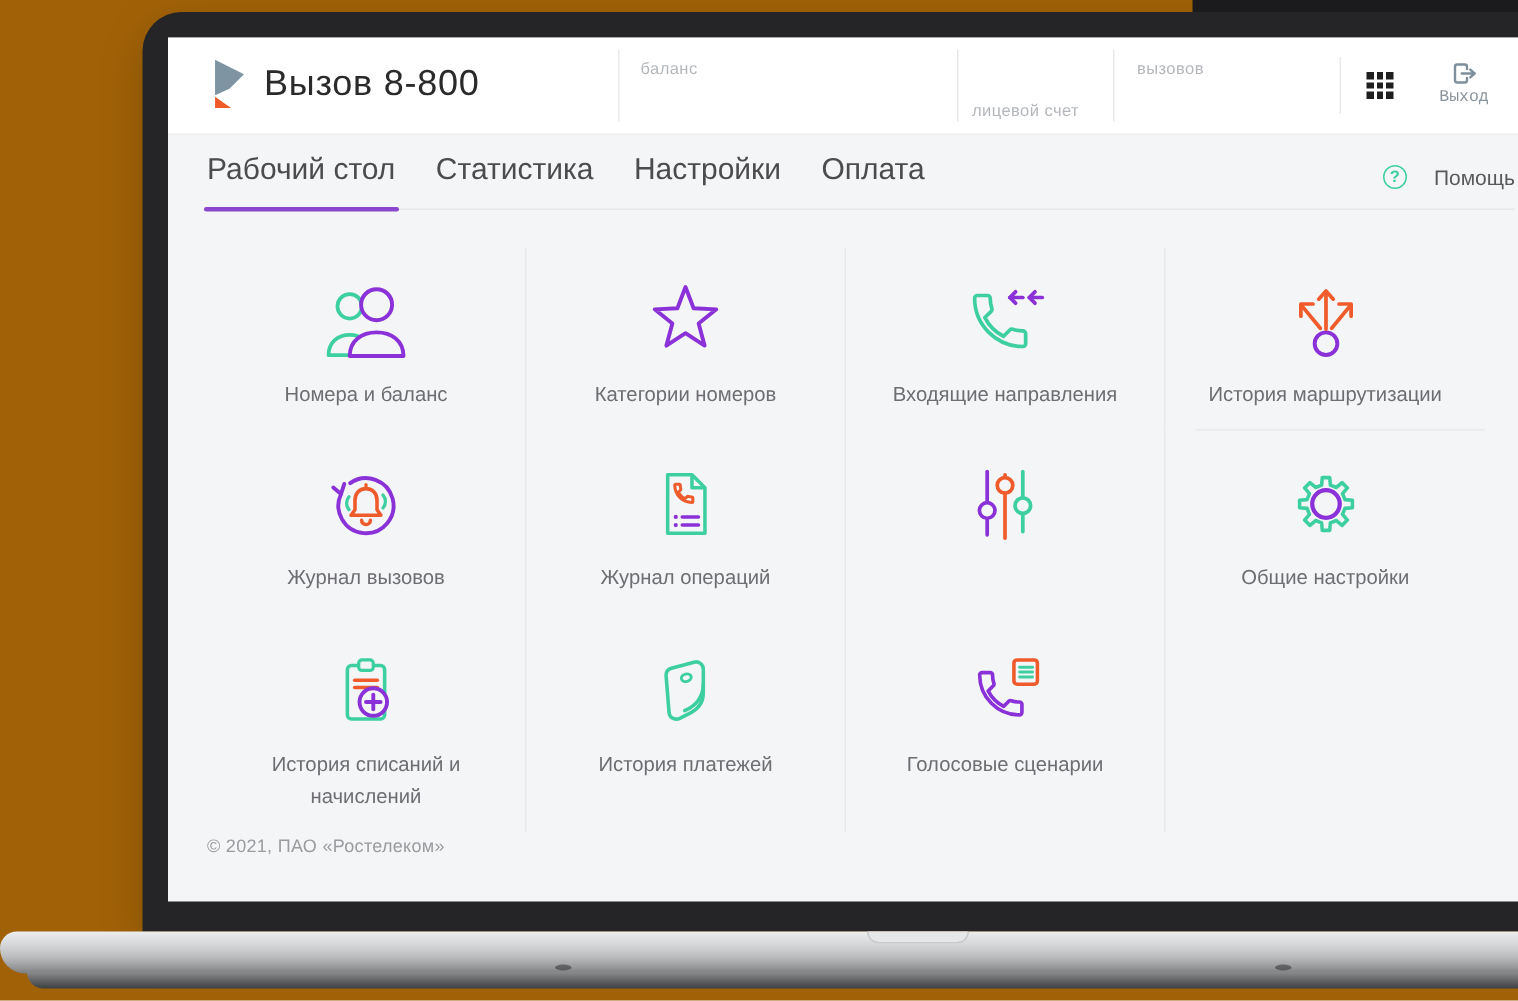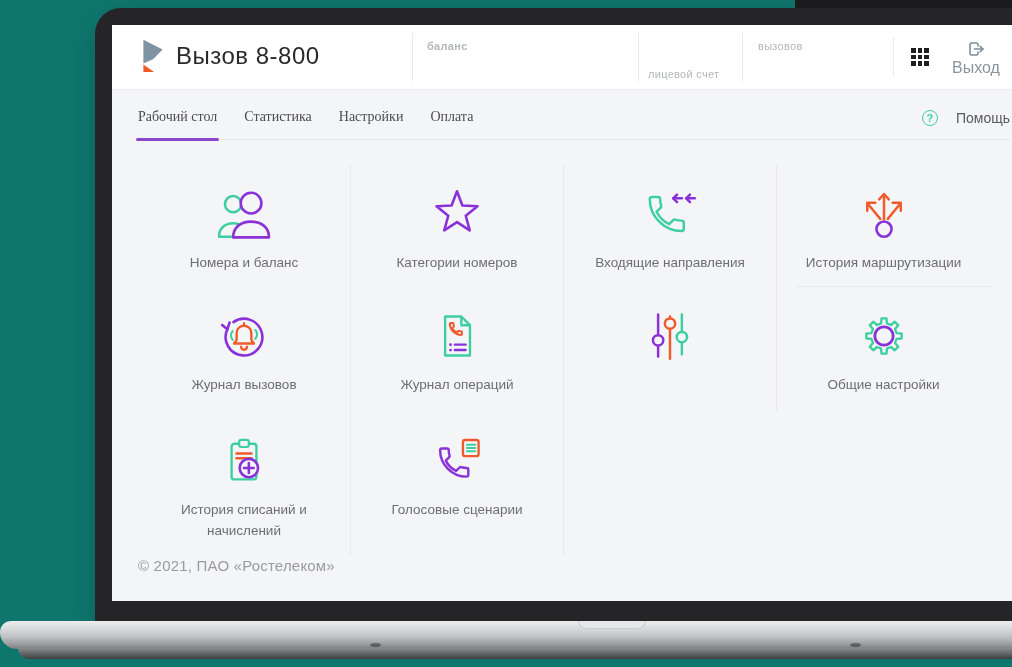--- a/index.html
+++ b/index.html
@@ -1,17 +1,17 @@
 <!DOCTYPE html>
 <html><head>
 <meta charset="utf-8">
 <style>
   * { margin:0; padding:0; box-sizing:border-box; }
   body { font-family:"Liberation Sans", sans-serif; background:#fff; }
-  .page { position:relative; width:1012px; height:667px; overflow:hidden; background:#0f766e; }
+  .page { position:relative; width:1012px; height:667px; overflow:hidden; background:#a16207; }
 
   
   .top-right-dark { position:absolute; left:795px; top:0; width:217px; height:30px; background:#1c1c1e; }
   .laptop-screen { position:absolute; left:95px; top:8px; width:937px; height:613px;
     background:#252527; border-radius:26px 0 0 0; box-shadow:0 10px 30px rgba(0,0,0,.18); }
   .screen-content { position:absolute; left:17px; top:17px; right:0; height:576px; background:#f4f5f7; overflow:hidden; }
   .laptop-base { position:absolute; left:0; top:621px; width:1012px; height:28px;
     background:linear-gradient(#eceded 0%, #d7d8da 30%, #bcbdbf 60%, #98999b 85%, #7c7d7f 100%);
     border-radius:12px 0 0 18px; }
   .base-latch { position:absolute; left:578px; top:621px; width:68px; height:8px; background:#e6e7e9;
@@ -22,51 +22,51 @@
   .foot.f1 { left:370px; } .foot.f2 { left:850px; }
 
   
   .hdr { position:absolute; left:0; top:0; width:100%; height:65px; background:#fff; border-bottom:1px solid #ededf0; }
   .logo { position:absolute; left:26px; top:13px; width:30px; height:38px; cursor:pointer; }
   .app-title { position:absolute; left:64px; top:17px; font-size:24px; letter-spacing:.5px; color:#2a2a2a; }
   .vdiv { position:absolute; top:8px; width:1px; height:48px; background:#e9eaec; }
   .vd1 { left:300px; } .vd2 { left:526px; } .vd3 { left:630px; }
   .vd4 { left:781px; top:13px; height:38px; }
   .fld-label { position:absolute; top:15px; font-size:11px; color:#b3b7bb; letter-spacing:.3px; }
-  .fl-balance { left:315px;font-weight:bold; } .fl-personal { left:536px; top:19px;margin-top:24px; } .fl-account { left:646px; }
+  .fl-balance { left:315px; } .fl-personal { left:536px; top:19px;margin-top:24px; } .fl-account { left:646px; }
   .apps-btn { position:absolute; left:799px; top:23px; width:18px; height:18px; display:grid;
     grid-template-columns:repeat(3,4.5px); grid-template-rows:repeat(3,4.5px); gap:2px; cursor:pointer; }
   .apps-btn i { background:#1f1f1f; display:block; }
   .logout { position:absolute; left:838px; top:17px; width:52px; text-align:center; cursor:pointer; }
-  .logout .lbl { font-size:16px; color:#8a949c; margin-top:2px; }
+  .logout .lbl { font-size:11px; color:#8a949c; margin-top:2px;font-family:Liberation Mono, monospace; }
 
   
   .tabbar { position:absolute; left:26px; right:22px; top:68px; height:47px;
     border-bottom:1px solid #e8e8ea; display:flex; align-items:flex-end; gap:27px; }
-  .tab { font-size:14px; color:#4c4c4e; padding-bottom:14px; position:relative; cursor:pointer; white-space:nowrap;font-family:Liberation Serif, serif; }
+  .tab { font-size:20px; color:#4c4c4e; padding-bottom:14px; position:relative; cursor:pointer; white-space:nowrap; }
   .tab.active::after { content:""; position:absolute; left:-2px; right:-2px; bottom:-2px; height:3px;
     background:#8a46cc; border-radius:2px; }
   .help { position:absolute; right:0; bottom:13px; font-size:14px; color:#5a5a5c; cursor:pointer; display:flex; align-items:center; gap:18px; }
   .help-q { width:16px; height:16px; border:1.5px solid #3ecfa0; border-radius:50%; color:#3ecfa0;
     font-size:11px; font-weight:bold; display:flex; align-items:center; justify-content:center; }
   .help-q::before { content:"?"; }
 
   
   .grid { position:absolute; left:26px; top:140px; width:852px; display:grid;
     grid-template-columns:repeat(4,1fr); grid-template-rows:122px 125px 143px; }
   .cell { border-right:1px solid #e9e9ec; display:flex; flex-direction:column; align-items:center;
     padding-top:20px; cursor:pointer; position:relative; }
   .cell.last-col { border-right:none; }
   .cell.empty { cursor:default; }
   .hb-line { position:absolute; left:20px; right:0; bottom:0; height:1px; background:#e9e9ec; }
   .icn { height:58px; display:flex; align-items:center; justify-content:center; }
   .cell-label { margin-top:10px; font-size:13.5px; color:#6e6e72; text-align:center; line-height:1.55; max-width:178px; }
   .cell.wrap2 .cell-label { max-width:155px; }
 
-  .ftr { position:absolute; left:26px; top:532px; font-size:15px; color:#9b9b9f; letter-spacing:.2px; }
+  .ftr { position:absolute; left:26px; top:532px; font-size:12px; color:#9b9b9f; letter-spacing:.2px; }
 
   svg { display:block; }
 </style>
 </head>
 <body>
 
 <div class="page">
   <div class="top-right-dark"></div>
 
   <div class="laptop-screen">
@@ -239,20 +239,30 @@
               <line x1="18" y1="18" x2="32" y2="18" stroke="#f05b2c" stroke-width="2.2" stroke-linecap="round"></line>
               <line x1="18" y1="22.5" x2="32" y2="22.5" stroke="#f05b2c" stroke-width="2.2" stroke-linecap="round"></line>
               <circle cx="29.5" cy="31.5" r="8.5" fill="#f4f5f7" stroke="#8a32d7" stroke-width="2.4"></circle>
               <line x1="25" y1="31.5" x2="34" y2="31.5" stroke="#8a32d7" stroke-width="2.4" stroke-linecap="round"></line>
               <line x1="29.5" y1="27" x2="29.5" y2="36" stroke="#8a32d7" stroke-width="2.4" stroke-linecap="round"></line>
             </svg>
           </div>
           <div class="cell-label">История списаний и начислений</div>
         </div>
 
+        <div class="cell">
+          <div class="icn">
+            <svg width="54" height="54" viewBox="0 0 50 50">
+              <path d="M13 15 a4.5 4.5 0 0 1 3.3 -4.4 l14 -3.7 a4.5 4.5 0 0 1 5.7 4.3 v14.6 c0 5.5 -2.6 9.6 -7.6 12.2 l-6.6 3.4 c-3.7 1.7 -7 -.3 -7 -4.1 z" fill="none" stroke="#3ecfa0" stroke-width="2.2" stroke-linejoin="round"></path>
+              <path d="M36 20 c0 8.5 -4.2 13.6 -11.5 16.8" fill="none" stroke="#3ecfa0" stroke-width="2.2" stroke-linecap="round"></path>
+              <ellipse cx="25.5" cy="16.5" rx="3.1" ry="2.3" transform="rotate(-14 25.5 16.5)" fill="none" stroke="#3ecfa0" stroke-width="1.8"></ellipse>
+            </svg>
+          </div>
+          <div class="cell-label">История платежей</div>
+        </div>
 
         <div class="cell">
           <div class="icn">
             <svg width="54" height="54" viewBox="0 0 50 50">
               <g transform="translate(5,9) scale(1.45)">
                 <path d="M6.62 10.79c1.44 2.83 3.76 5.14 6.59 6.59l2.2-2.2c.27-.27.67-.36 1.02-.24 1.12.37 2.33.57 3.57.57.55 0 1 .45 1 1V20c0 .55-.45 1-1 1-9.39 0-17-7.61-17-17 0-.55.45-1 1-1h3.5c.55 0 1 .45 1 1 0 1.25.2 2.45.57 3.57.11.35.03.74-.25 1.02l-2.2 2.2z" fill="none" stroke="#8a32d7" stroke-width="1.55" stroke-linejoin="round"></path>
               </g>
               <rect x="30.5" y="5.5" width="14.5" height="15" rx="2" fill="#f4f5f7" stroke="#f05b2c" stroke-width="2.2"></rect>
               <line x1="34" y1="10" x2="42" y2="10" stroke="#3ecfa0" stroke-width="1.8" stroke-linecap="round"></line>
               <line x1="34" y1="13" x2="42" y2="13" stroke="#3ecfa0" stroke-width="1.8" stroke-linecap="round"></line>

